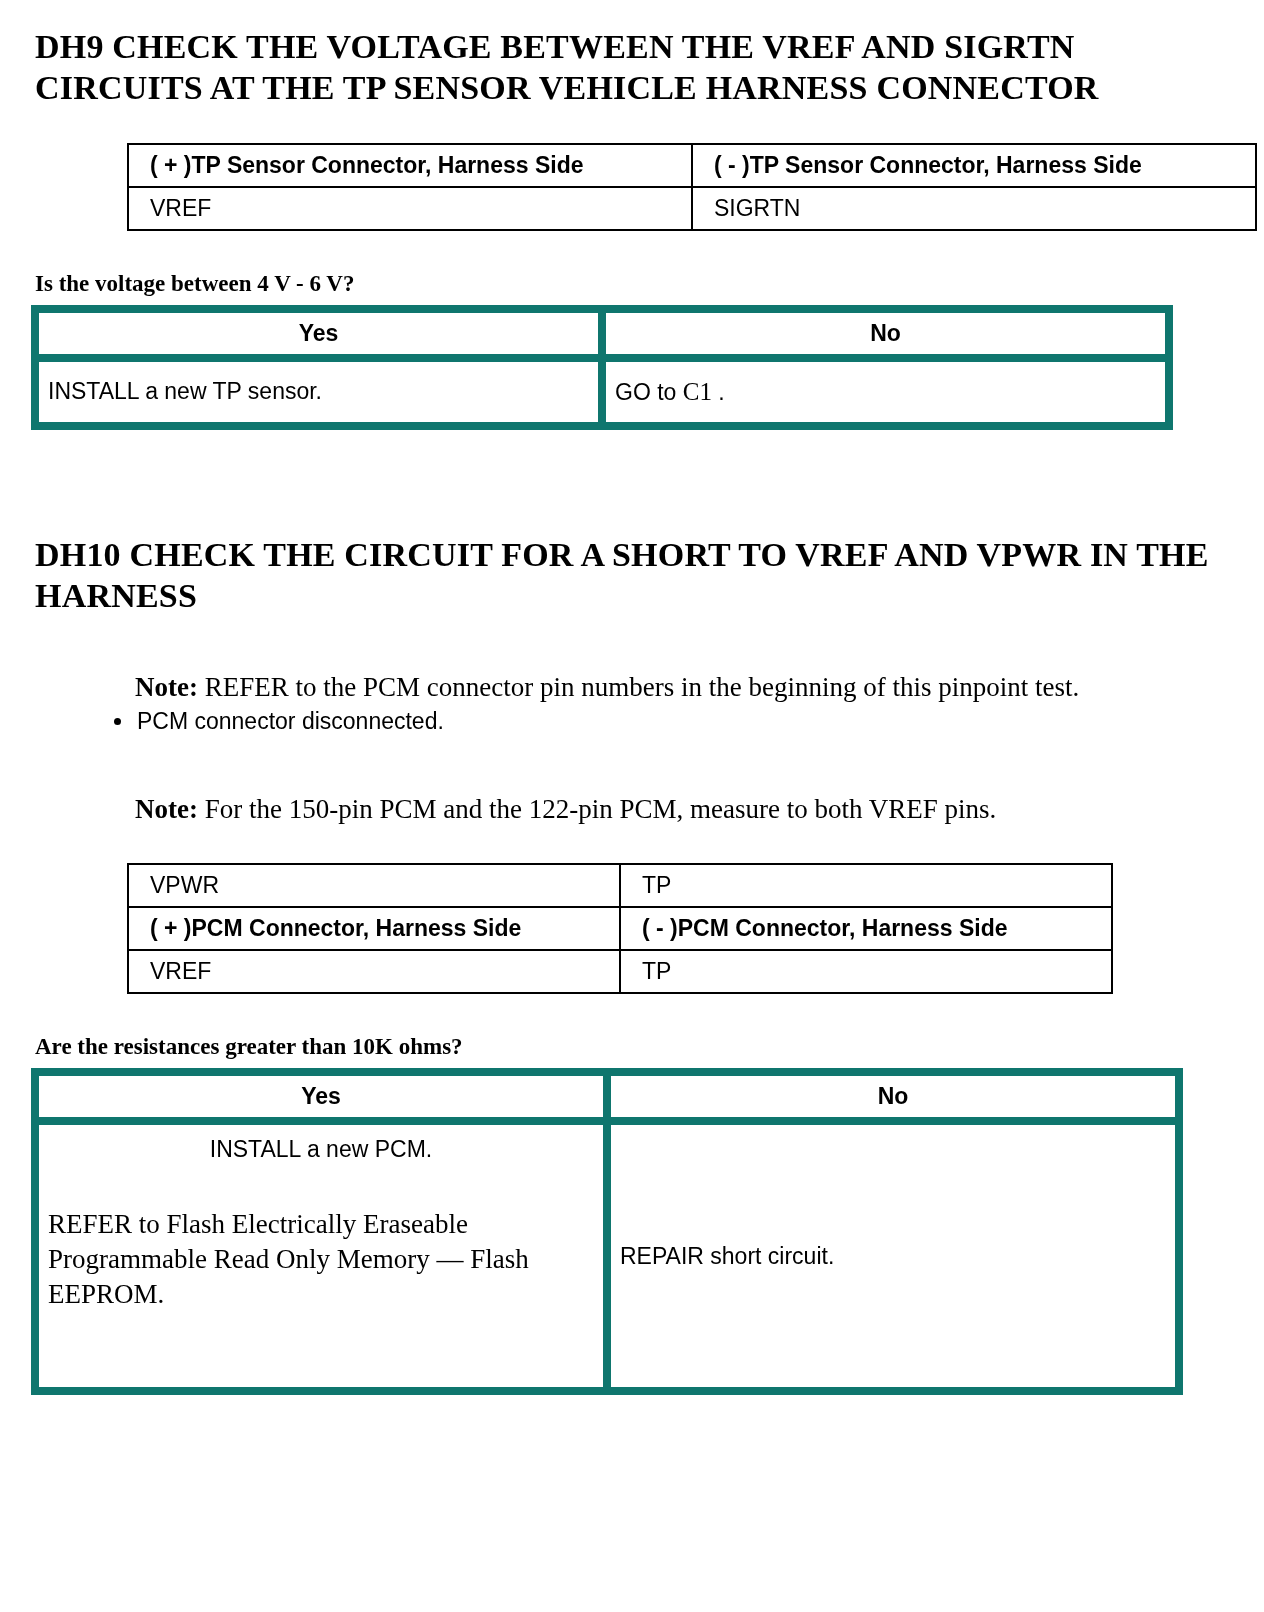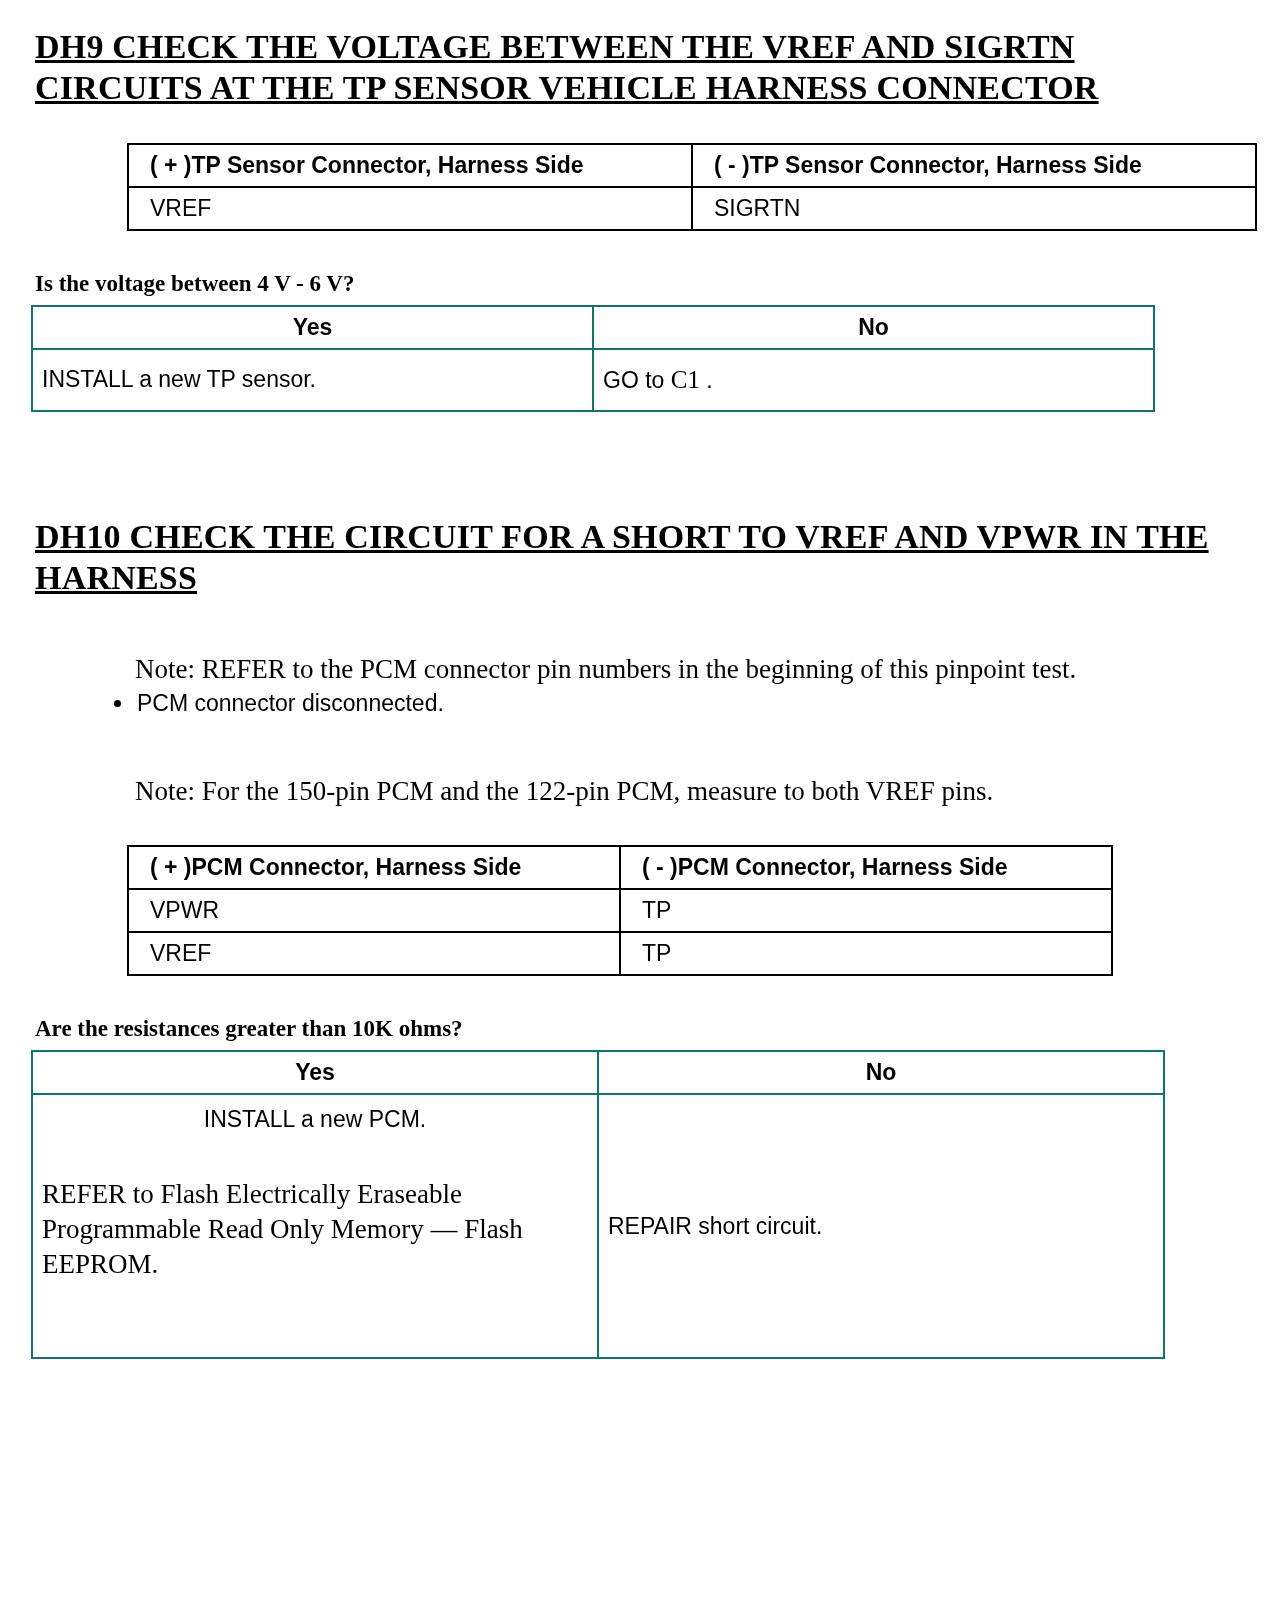--- a/index.html
+++ b/index.html
@@ -19,21 +19,20 @@
     padding: 26px 32px 40px 35px;
   }
   h1.section-heading {
     font-family: "Liberation Serif", serif;
     font-size: 34px;
     font-weight: bold;
     line-height: 1.22;
     margin: 0 0 34px 0;
     max-width: 1190px;
     letter-spacing: 0.2px;
-    text-decoration: underline;
   }
   .dh10-heading {
     margin-top: 104px !important;
   }
   ul.bullets {
     list-style: disc;
     margin: 0 0 30px 0;
     padding-left: 100px;
   }
   ul.bullets li {
@@ -71,21 +70,21 @@
     margin: 40px 0 8px 0;
     font-family: Liberation Serif, serif;
   }
   table.result-table {
     border-collapse: collapse;
     table-layout: fixed;
     margin-left: -4px;
   }
   table.result-table th,
   table.result-table td {
-    border: 2px solid #0f766e;
+    border: 8px solid #0f766e;
     font-size: 23px;
     padding: 7px 9px;
   }
   table.result-table th {
     font-weight: bold;
     text-align: center;
   }
   table.result-table td {
     text-align: left;
     vertical-align: middle;
@@ -106,21 +105,21 @@
     font-family: "Liberation Serif", serif;
     font-size: 27px;
     line-height: 1.35;
     margin: 52px 0 0 100px;
     max-width: 980px;
   }
   .note.wide {
     max-width: 1060px;
   }
   .note .note-label {
-    font-weight: normal;
+    font-weight: bold;
   }
   .gap-before-bullet {
     margin-top: 54px;
   }
   .tall-row td {
     height: 248px;
   }
   .cell-top {
     vertical-align: top !important;
   }
@@ -180,26 +179,26 @@
   <ul class="bullets single gap-before-bullet">
     <li>PCM connector disconnected.</li>
   </ul>
 
   <p class="note wide"><span class="note-label">Note:</span><span> For the 150-pin PCM and the 122-pin PCM, measure to both VREF pins.</span></p>
 
 
   <table class="spec-table pcm-table">
     <tbody>
         <tr>
+      <td>VPWR</td>
+      <td>TP</td>
+    </tr>
+    <tr>
       <th>( + )PCM Connector, Harness Side</th>
       <th>( - )PCM Connector, Harness Side</th>
-    </tr>
-    <tr>
-      <td>VPWR</td>
-      <td>TP</td>
     </tr>
     <tr>
       <td>VREF</td>
       <td>TP</td>
     </tr>
   </tbody>
     </table>
 
   <div class="question">Are the resistances greater than 10K ohms?</div>
 

